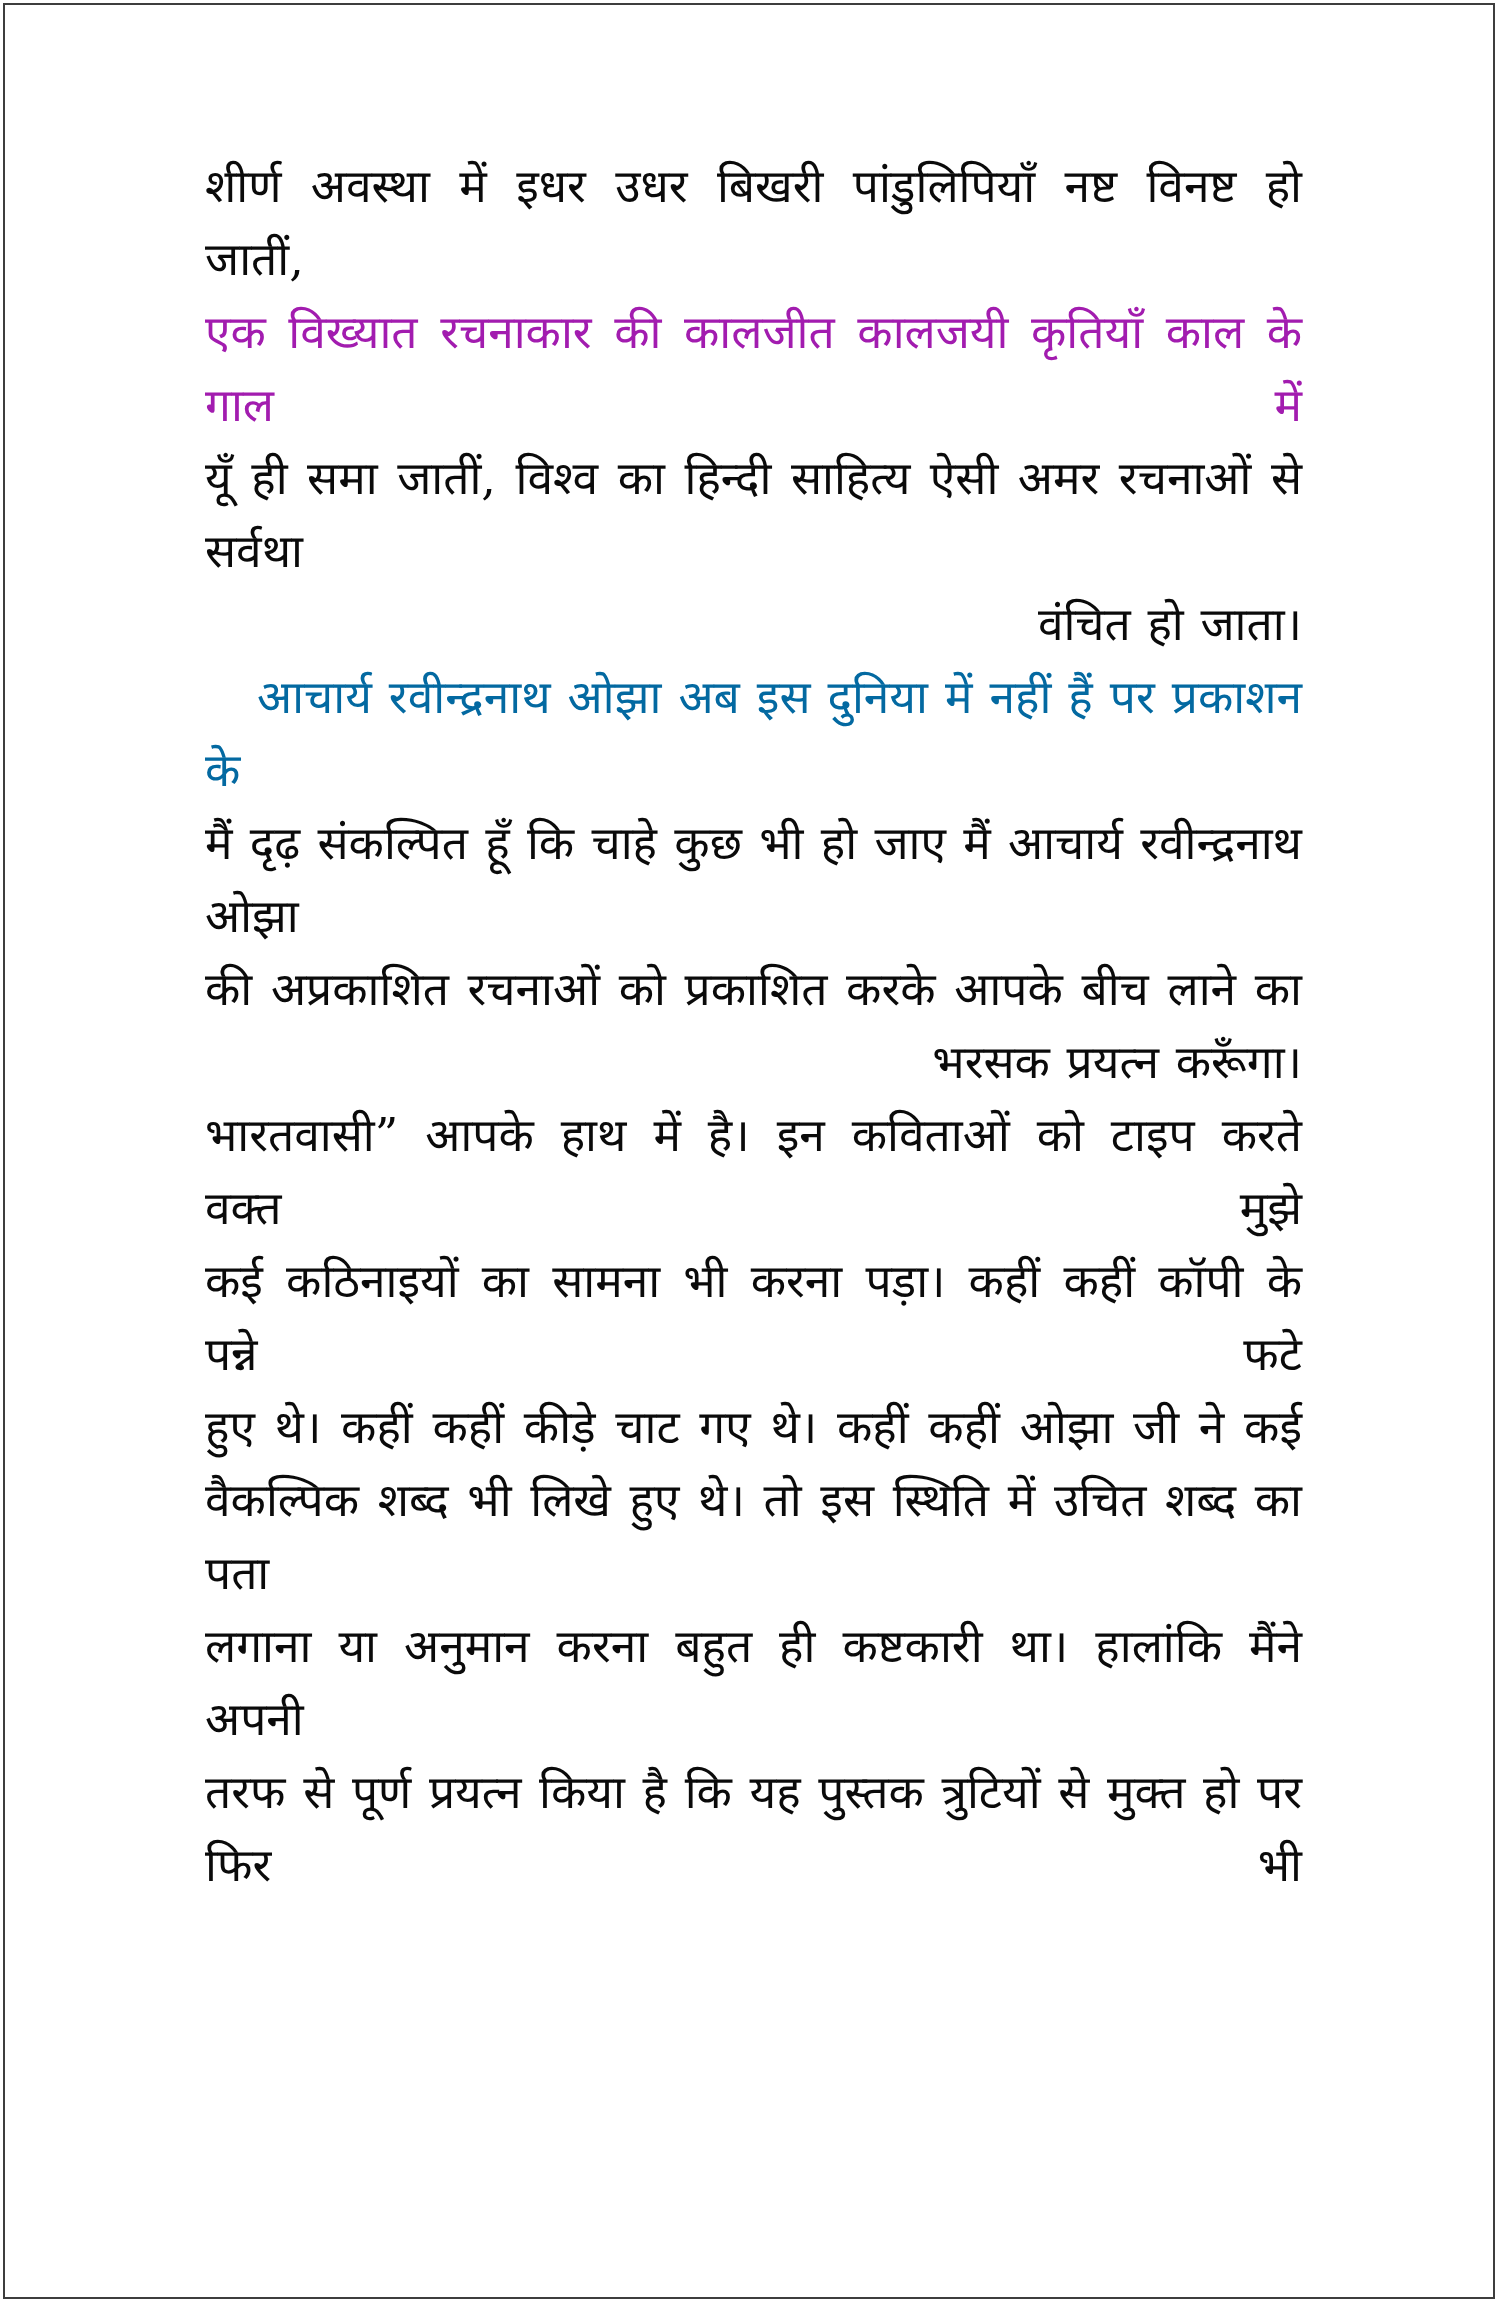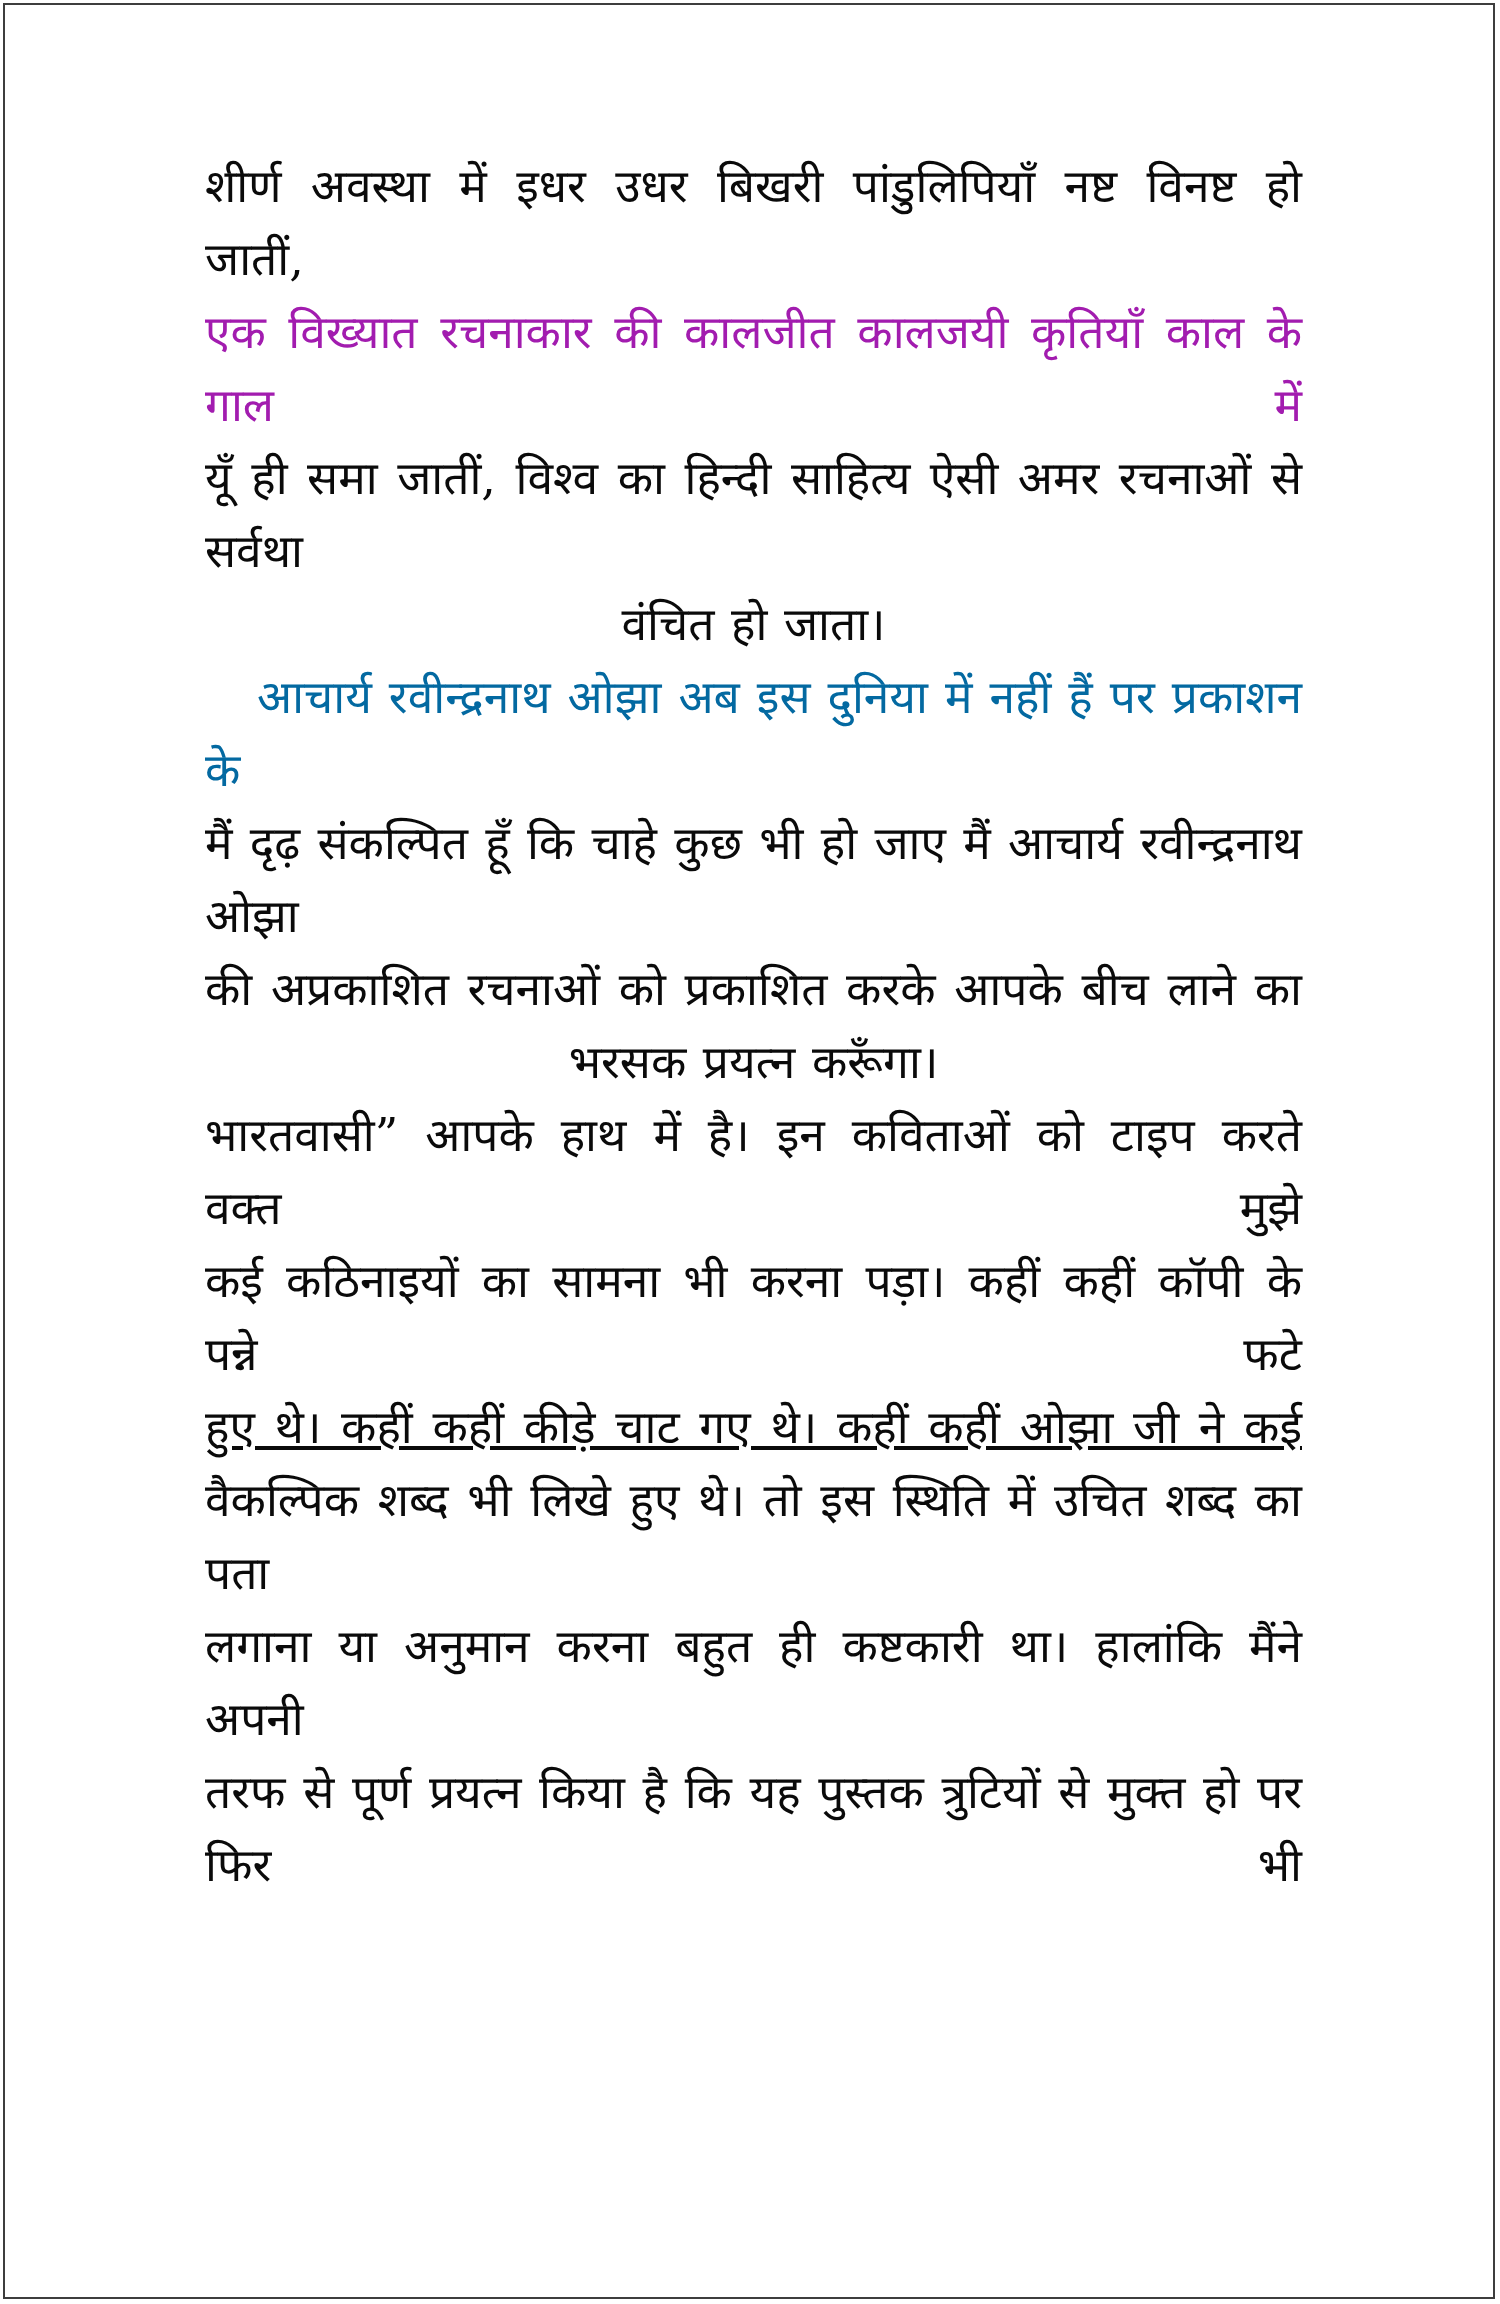--- a/index.html
+++ b/index.html
@@ -37,21 +37,21 @@
     position: absolute;
     left: 205px;
     top: 150px;
     width: 1097px;
   }
   .line {
     font-size: 46px;
     line-height: 73px;
     min-height: 73px;
     color: #0a0a0a;
-    text-align: center;
+    text-align: right;
     word-spacing: 2px;
   }
   .line.just {
     text-align: justify;
     text-align-last: justify;
   }
   .line.indent {
     text-indent: 52px;
   }
   .seg-reg {
@@ -67,18 +67,18 @@
       <div class="line just" style="color: rgb(10, 10, 10);"><span class="seg-reg">शीर्ण अवस्था में इधर उधर बिखरी पांडुलिपियाँ नष्ट विनष्ट हो जातीं,</span></div>
       <div class="line just" style="color: #a21caf;"><span class="seg-reg">एक विख्यात रचनाकार की कालजीत कालजयी कृतियाँ काल के गाल में</span></div>
       <div class="line just" style="color: rgb(10, 10, 10);"><span class="seg-reg">यूँ ही समा जातीं, विश्व का हिन्दी साहित्य ऐसी अमर रचनाओं से सर्वथा</span></div>
       <div class="line" style="color: rgb(10, 10, 10);"><span class="seg-reg">वंचित हो जाता।</span></div>
       <div class="line just indent" style="color: #0369a1;"><span class="seg-reg">आचार्य रवीन्द्रनाथ ओझा अब इस दुनिया में नहीं हैं पर प्रकाशन के</span></div>
       <div class="line just" style="color: rgb(10, 10, 10);"><span class="seg-reg">मैं दृढ़ संकल्पित हूँ कि चाहे कुछ भी हो जाए मैं आचार्य रवीन्द्रनाथ ओझा</span></div>
       <div class="line just" style="color: rgb(10, 10, 10);"><span class="seg-reg">की अप्रकाशित रचनाओं को प्रकाशित करके आपके बीच लाने का</span></div>
       <div class="line" style="color: rgb(10, 10, 10);"><span class="seg-reg">भरसक प्रयत्न करूँगा।</span></div>
       <div class="line just" style="color: rgb(10, 10, 10);"><span class="seg-reg">भारतवासी” आपके हाथ में है। इन कविताओं को टाइप करते वक्त मुझे</span></div>
       <div class="line just" style="color: rgb(10, 10, 10);"><span class="seg-reg">कई कठिनाइयों का सामना भी करना पड़ा। कहीं कहीं कॉपी के पन्ने फटे</span></div>
-      <div class="line just" style="color: rgb(10, 10, 10); text-decoration: underline;"><span class="seg-reg">हुए थे। कहीं कहीं कीड़े चाट गए थे। कहीं कहीं ओझा जी ने कई</span></div>
+      <div class="line just" style="color: rgb(10, 10, 10);"><span class="seg-reg">हुए थे। कहीं कहीं कीड़े चाट गए थे। कहीं कहीं ओझा जी ने कई</span></div>
       <div class="line just" style="color: rgb(10, 10, 10);"><span class="seg-reg">वैकल्पिक शब्द भी लिखे हुए थे। तो इस स्थिति में उचित शब्द का पता</span></div>
       <div class="line just" style="color: rgb(10, 10, 10);"><span class="seg-reg">लगाना या अनुमान करना बहुत ही कष्टकारी था। हालांकि मैंने अपनी</span></div>
       <div class="line just" style="color: rgb(10, 10, 10);"><span class="seg-reg">तरफ से पूर्ण प्रयत्न किया है कि यह पुस्तक त्रुटियों से मुक्त हो पर फिर भी</span></div>
     </div>
 </div>
 
 </body></html>

